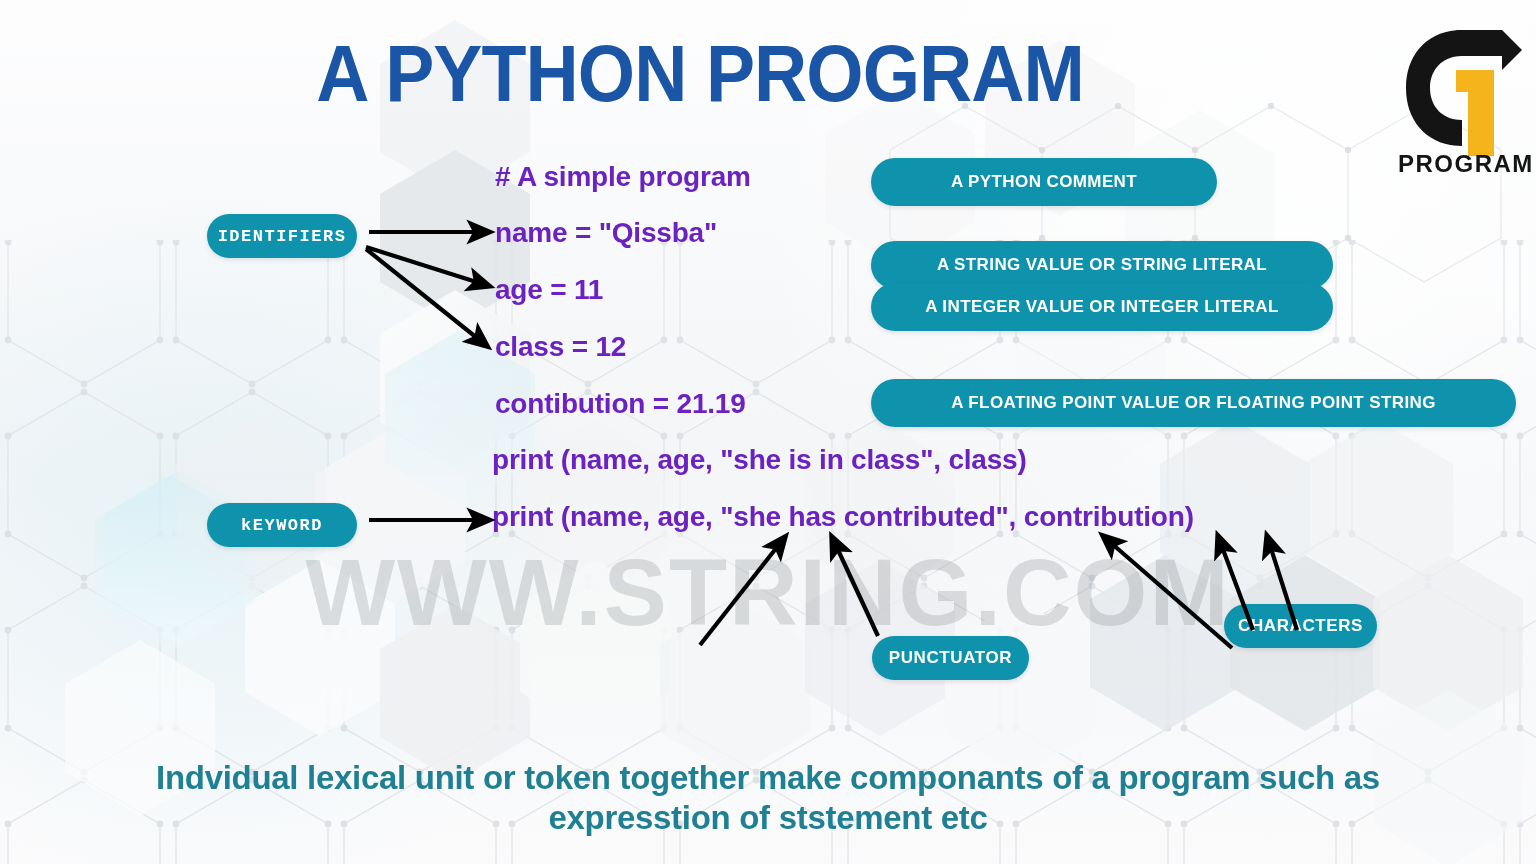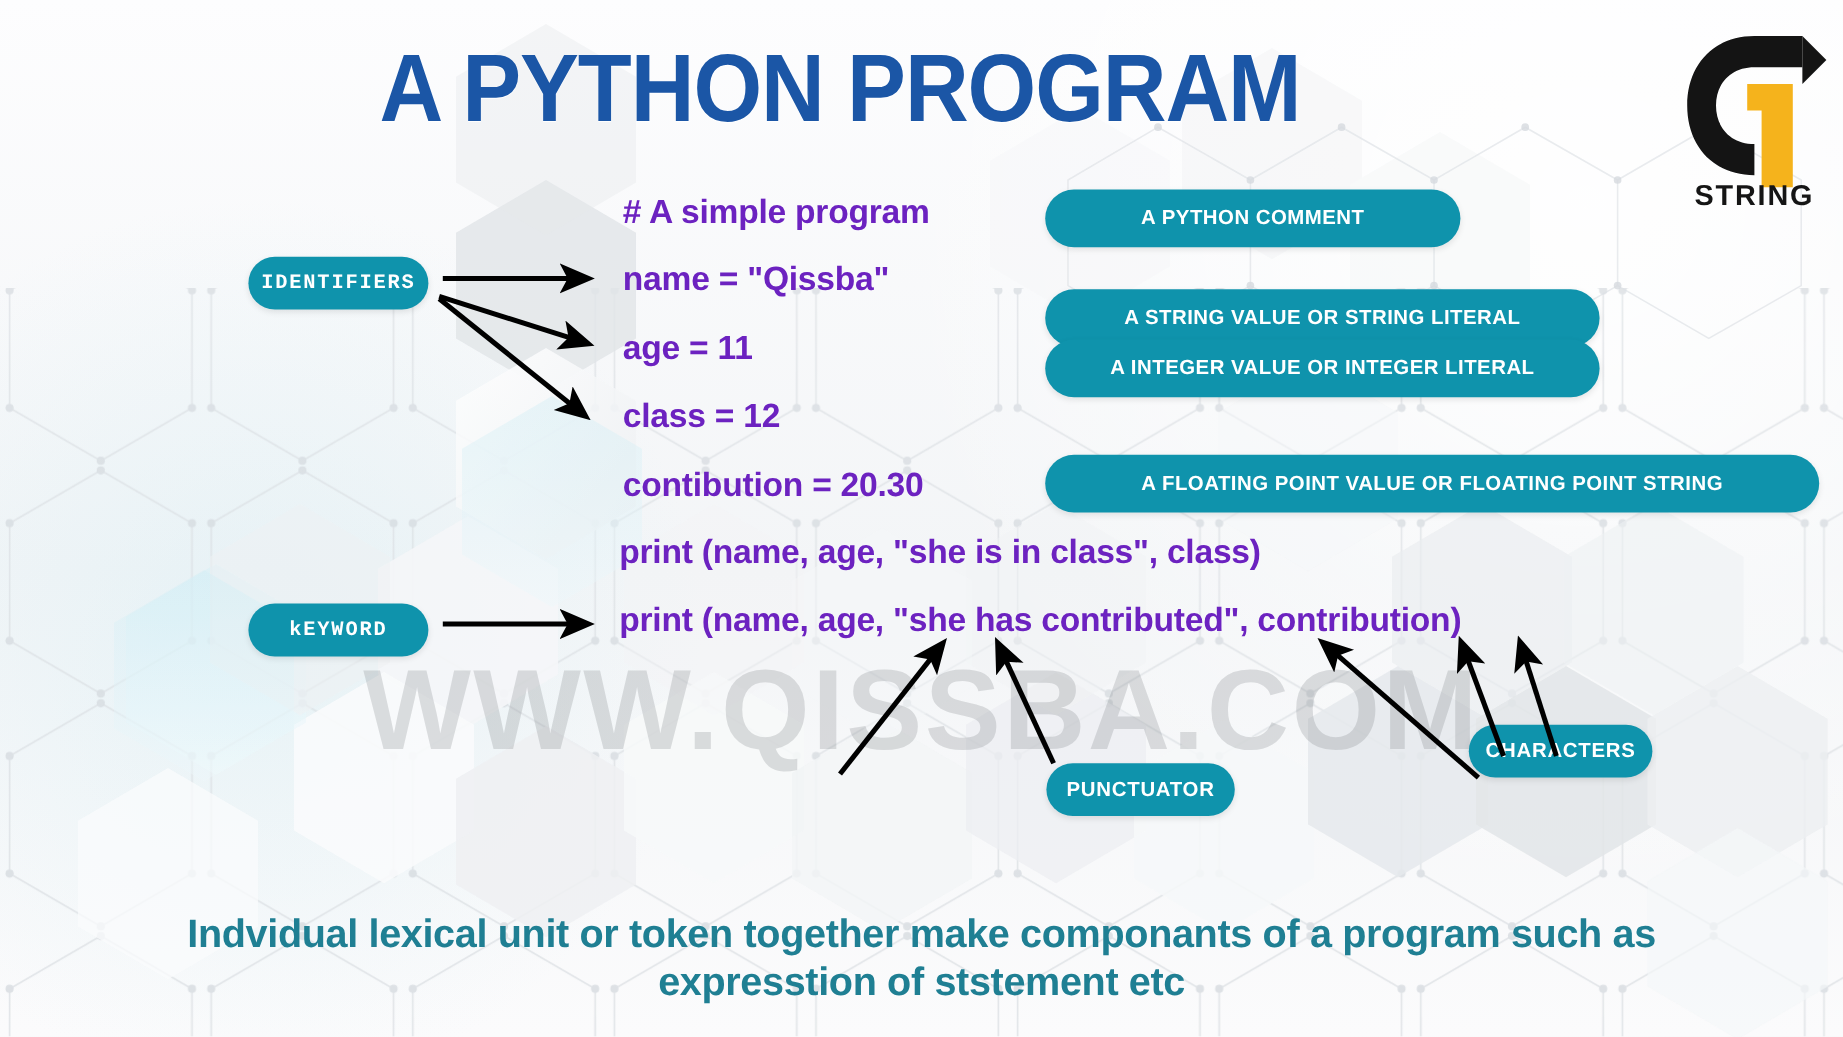--- a/index.html
+++ b/index.html
@@ -84,21 +84,20 @@
 
   
   .code-line {
     position: absolute;
     font-family: "Liberation Sans", sans-serif;
     font-weight: bold;
     font-size: 28px;
     color: #6c22c0;
     white-space: nowrap;
     letter-spacing: -0.2px;
-    margin-left: 24px;
   }
 
   
   .pill {
     position: absolute;
     display: flex;
     align-items: center;
     justify-content: center;
     background: #0f93ac;
     color: #ffffff;
@@ -247,37 +246,37 @@
         <circle cx="1195" cy="150" r="3.2"></circle>
       <circle cx="1271" cy="106" r="3.2"></circle>
         <circle cx="1348" cy="150" r="3.2"></circle>
       <circle cx="1424" cy="106" r="3.2"></circle>
         <circle cx="1042" cy="238" r="3.2"></circle>
       <circle cx="1195" cy="238" r="3.2"></circle>
         <circle cx="1348" cy="238" r="3.2"></circle>
     </g>
   </svg>
 
-  <div id="watermark">WWW.QISSBA.COM</div>
+  <div id="watermark">WWW.STRING.COM</div>
 
   <div id="title">A PYTHON PROGRAM</div>
 
   <svg id="logo" viewBox="0 0 128 150">
     <path d="M64 6 C30 6 8 30 8 64 C8 98 30 122 64 122 L64 96 C44 96 32 82 32 64 C32 46 44 32 64 32 L104 32 L104 6 Z" fill="#141414"></path>
     <path d="M104 6 L124 26 L104 46 Z" fill="#141414"></path>
     <path d="M58 46 L96 46 L96 132 L70 132 L70 68 L58 68 Z" fill="#f5b31c"></path>
   </svg>
-  <div id="logo-wordmark">STRING</div>
+  <div id="logo-wordmark">PROGRAM</div>
 
   <div id="code-block">
       <div class="code-line" style="left: 495px; top: 161px;"># A simple program</div>
       <div class="code-line" style="left: 495px; top: 217px;">name = "Qissba"</div>
       <div class="code-line" style="left: 495px; top: 274px;">age = 11</div>
       <div class="code-line" style="left: 495px; top: 331px;">class = 12</div>
-      <div class="code-line" style="left: 495px; top: 388px;">contibution = 20.30</div>
+      <div class="code-line" style="left: 495px; top: 388px;">contibution = 21.19</div>
       <div class="code-line" style="left: 492px; top: 444px;">print (name, age, "she is in class", class)</div>
       <div class="code-line" style="left: 492px; top: 501px;">print (name, age, "she has contributed", contribution)</div>
     </div>
 
   <div id="pill-host">
       <div class="pill pill-left mono" style="left: 207px; top: 214px; width: 150px; height: 44px;">IDENTIFIERS</div>
       <div class="pill pill-left mono" style="left: 207px; top: 503px; width: 150px; height: 44px;">kEYWORD</div>
       <div class="pill pill-right" style="left: 871px; top: 158px; width: 346px; height: 48px;">A PYTHON COMMENT</div>
       <div class="pill pill-right" style="left: 871px; top: 221px; width: 462px; height: 48px; margin-top: 20px;">A STRING VALUE OR STRING LITERAL</div>
       <div class="pill pill-right" style="left: 871px; top: 283px; width: 462px; height: 48px;">A INTEGER VALUE OR INTEGER LITERAL</div>

